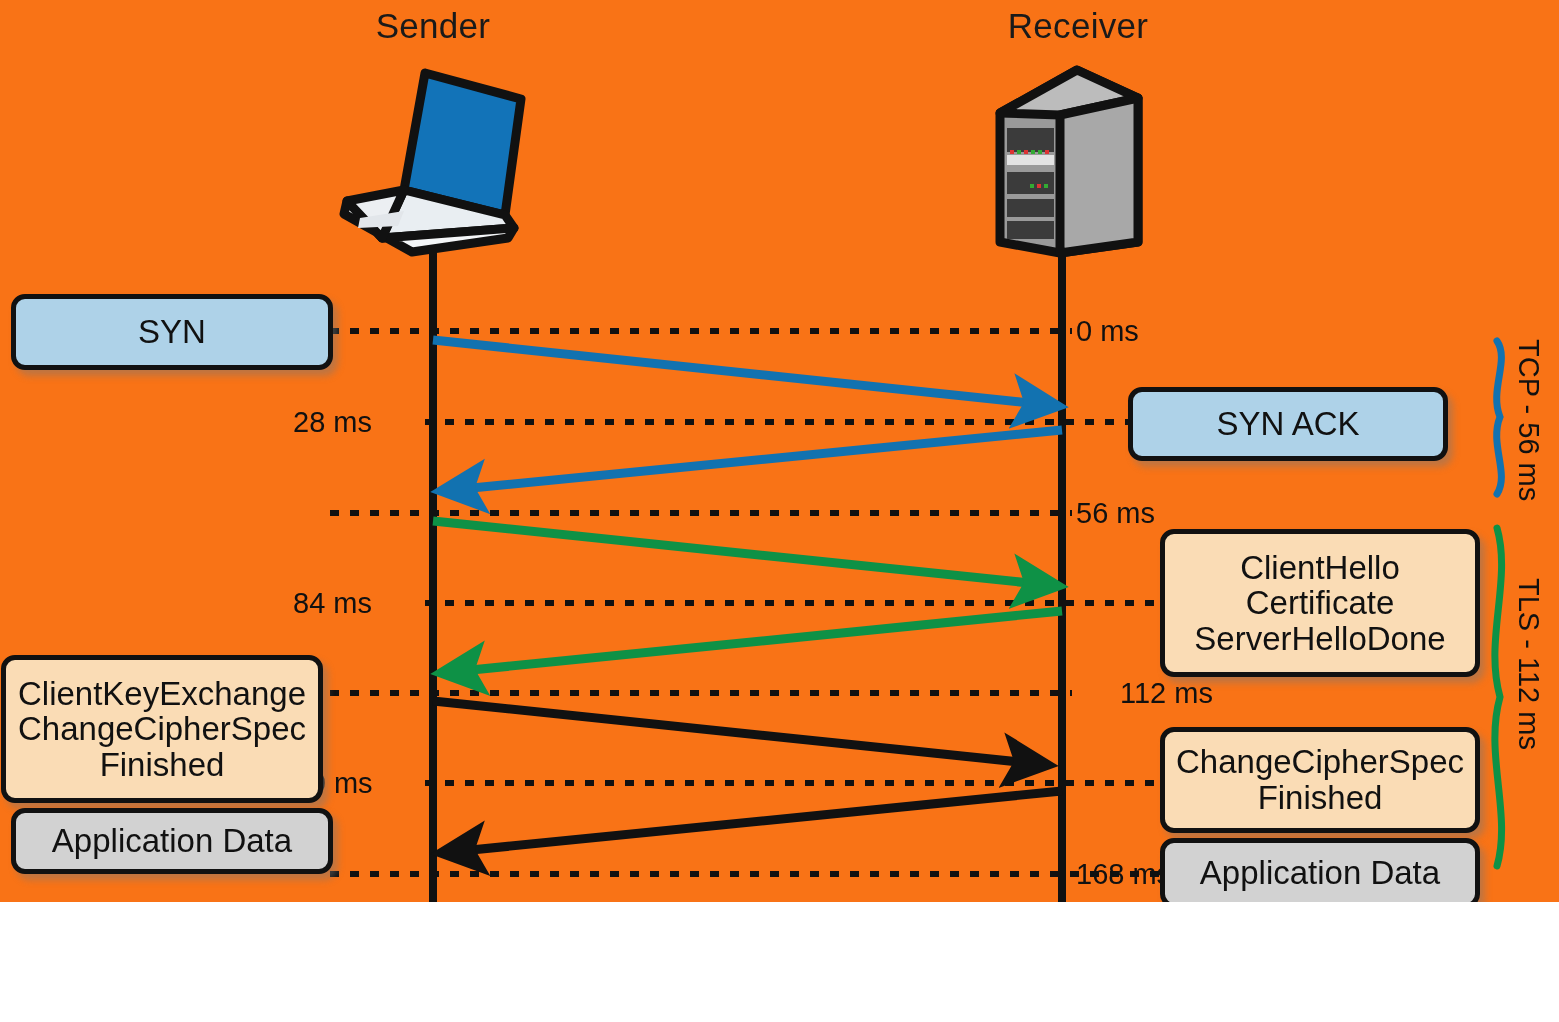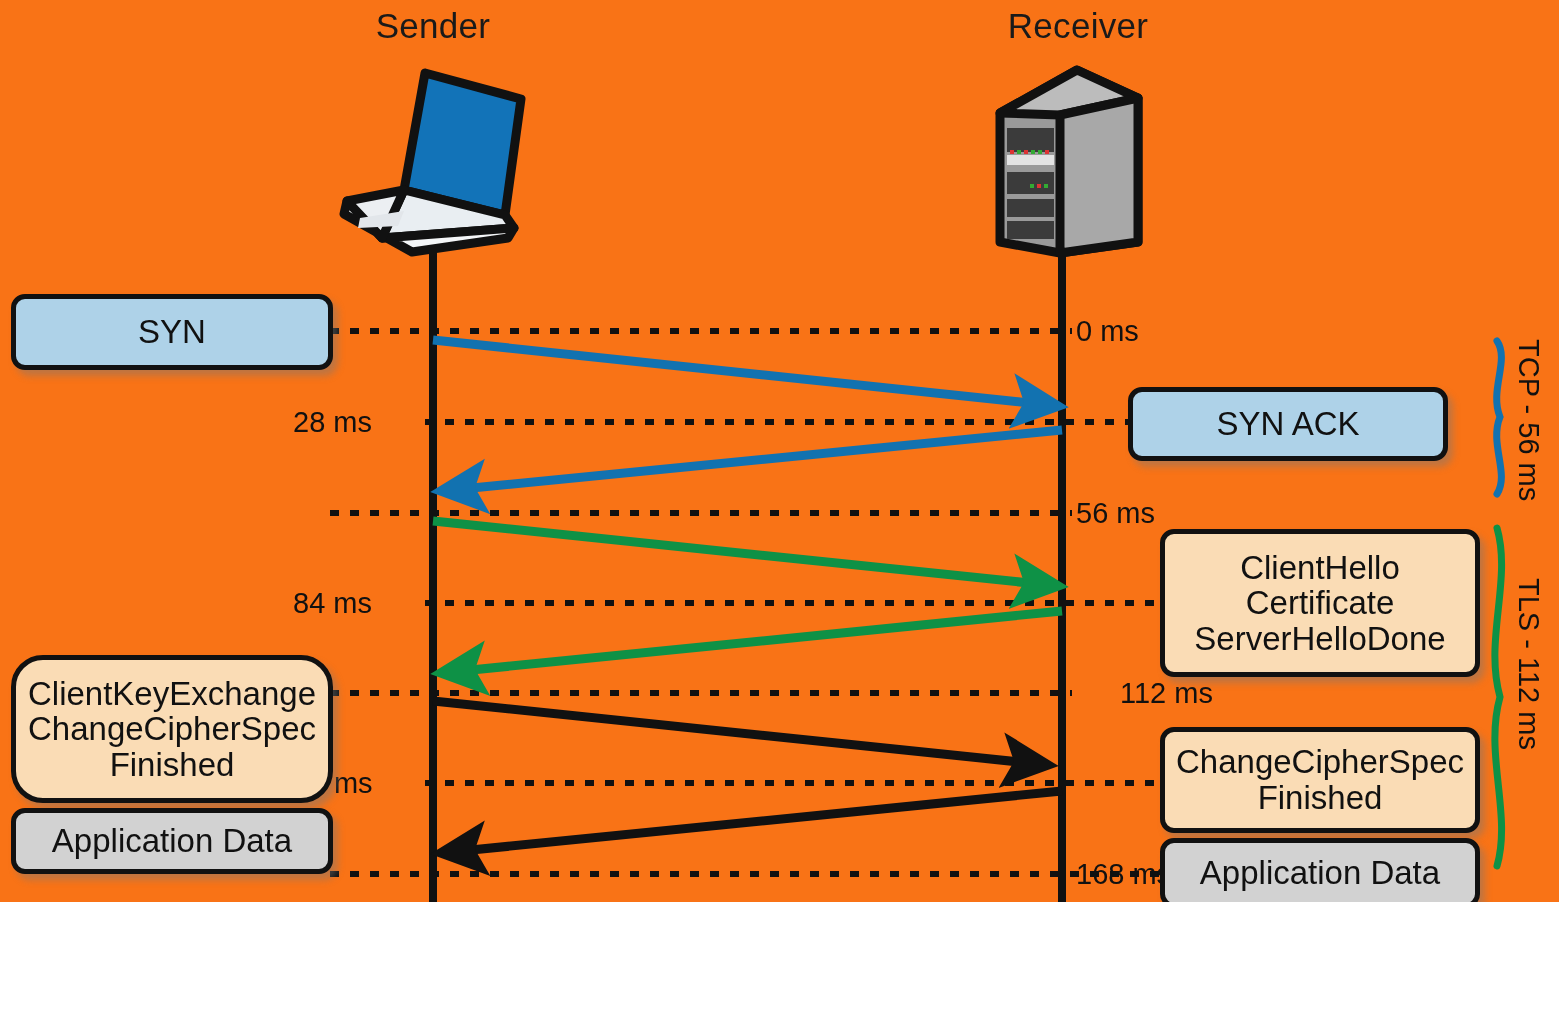--- a/index.html
+++ b/index.html
@@ -179,21 +179,21 @@
   <div class="time-label" style="left:1120px; top:677px;">112 ms</div>
   <div class="time-label right-align" style="left:235px; top:767px; width:180px;">140 ms</div>
   <div class="time-label" style="left:1076px; top:858px;">168 ms</div>
 
   <div class="msg-box fill-blue" style="left:11px; top:294px; width:322px; height:76px;">
     <span class="line">SYN</span>
   </div>
 
 
 
-  <div class="msg-box fill-peach" style="left:11px; top:655px; width:322px; height:148px;border-radius:32px;">
+  <div class="msg-box fill-peach" style="left:1px; top:655px; width:322px; height:148px;">
     <span class="line">ClientKeyExchange</span>
     <span class="line">ChangeCipherSpec</span>
     <span class="line">Finished</span>
   </div>
 
   <div class="msg-box fill-grey" style="left:11px; top:808px; width:322px; height:66px;">
     <span class="line">Application Data</span>
   </div>
 
   <div class="msg-box fill-blue" style="left:1128px; top:387px; width:320px; height:74px;">

